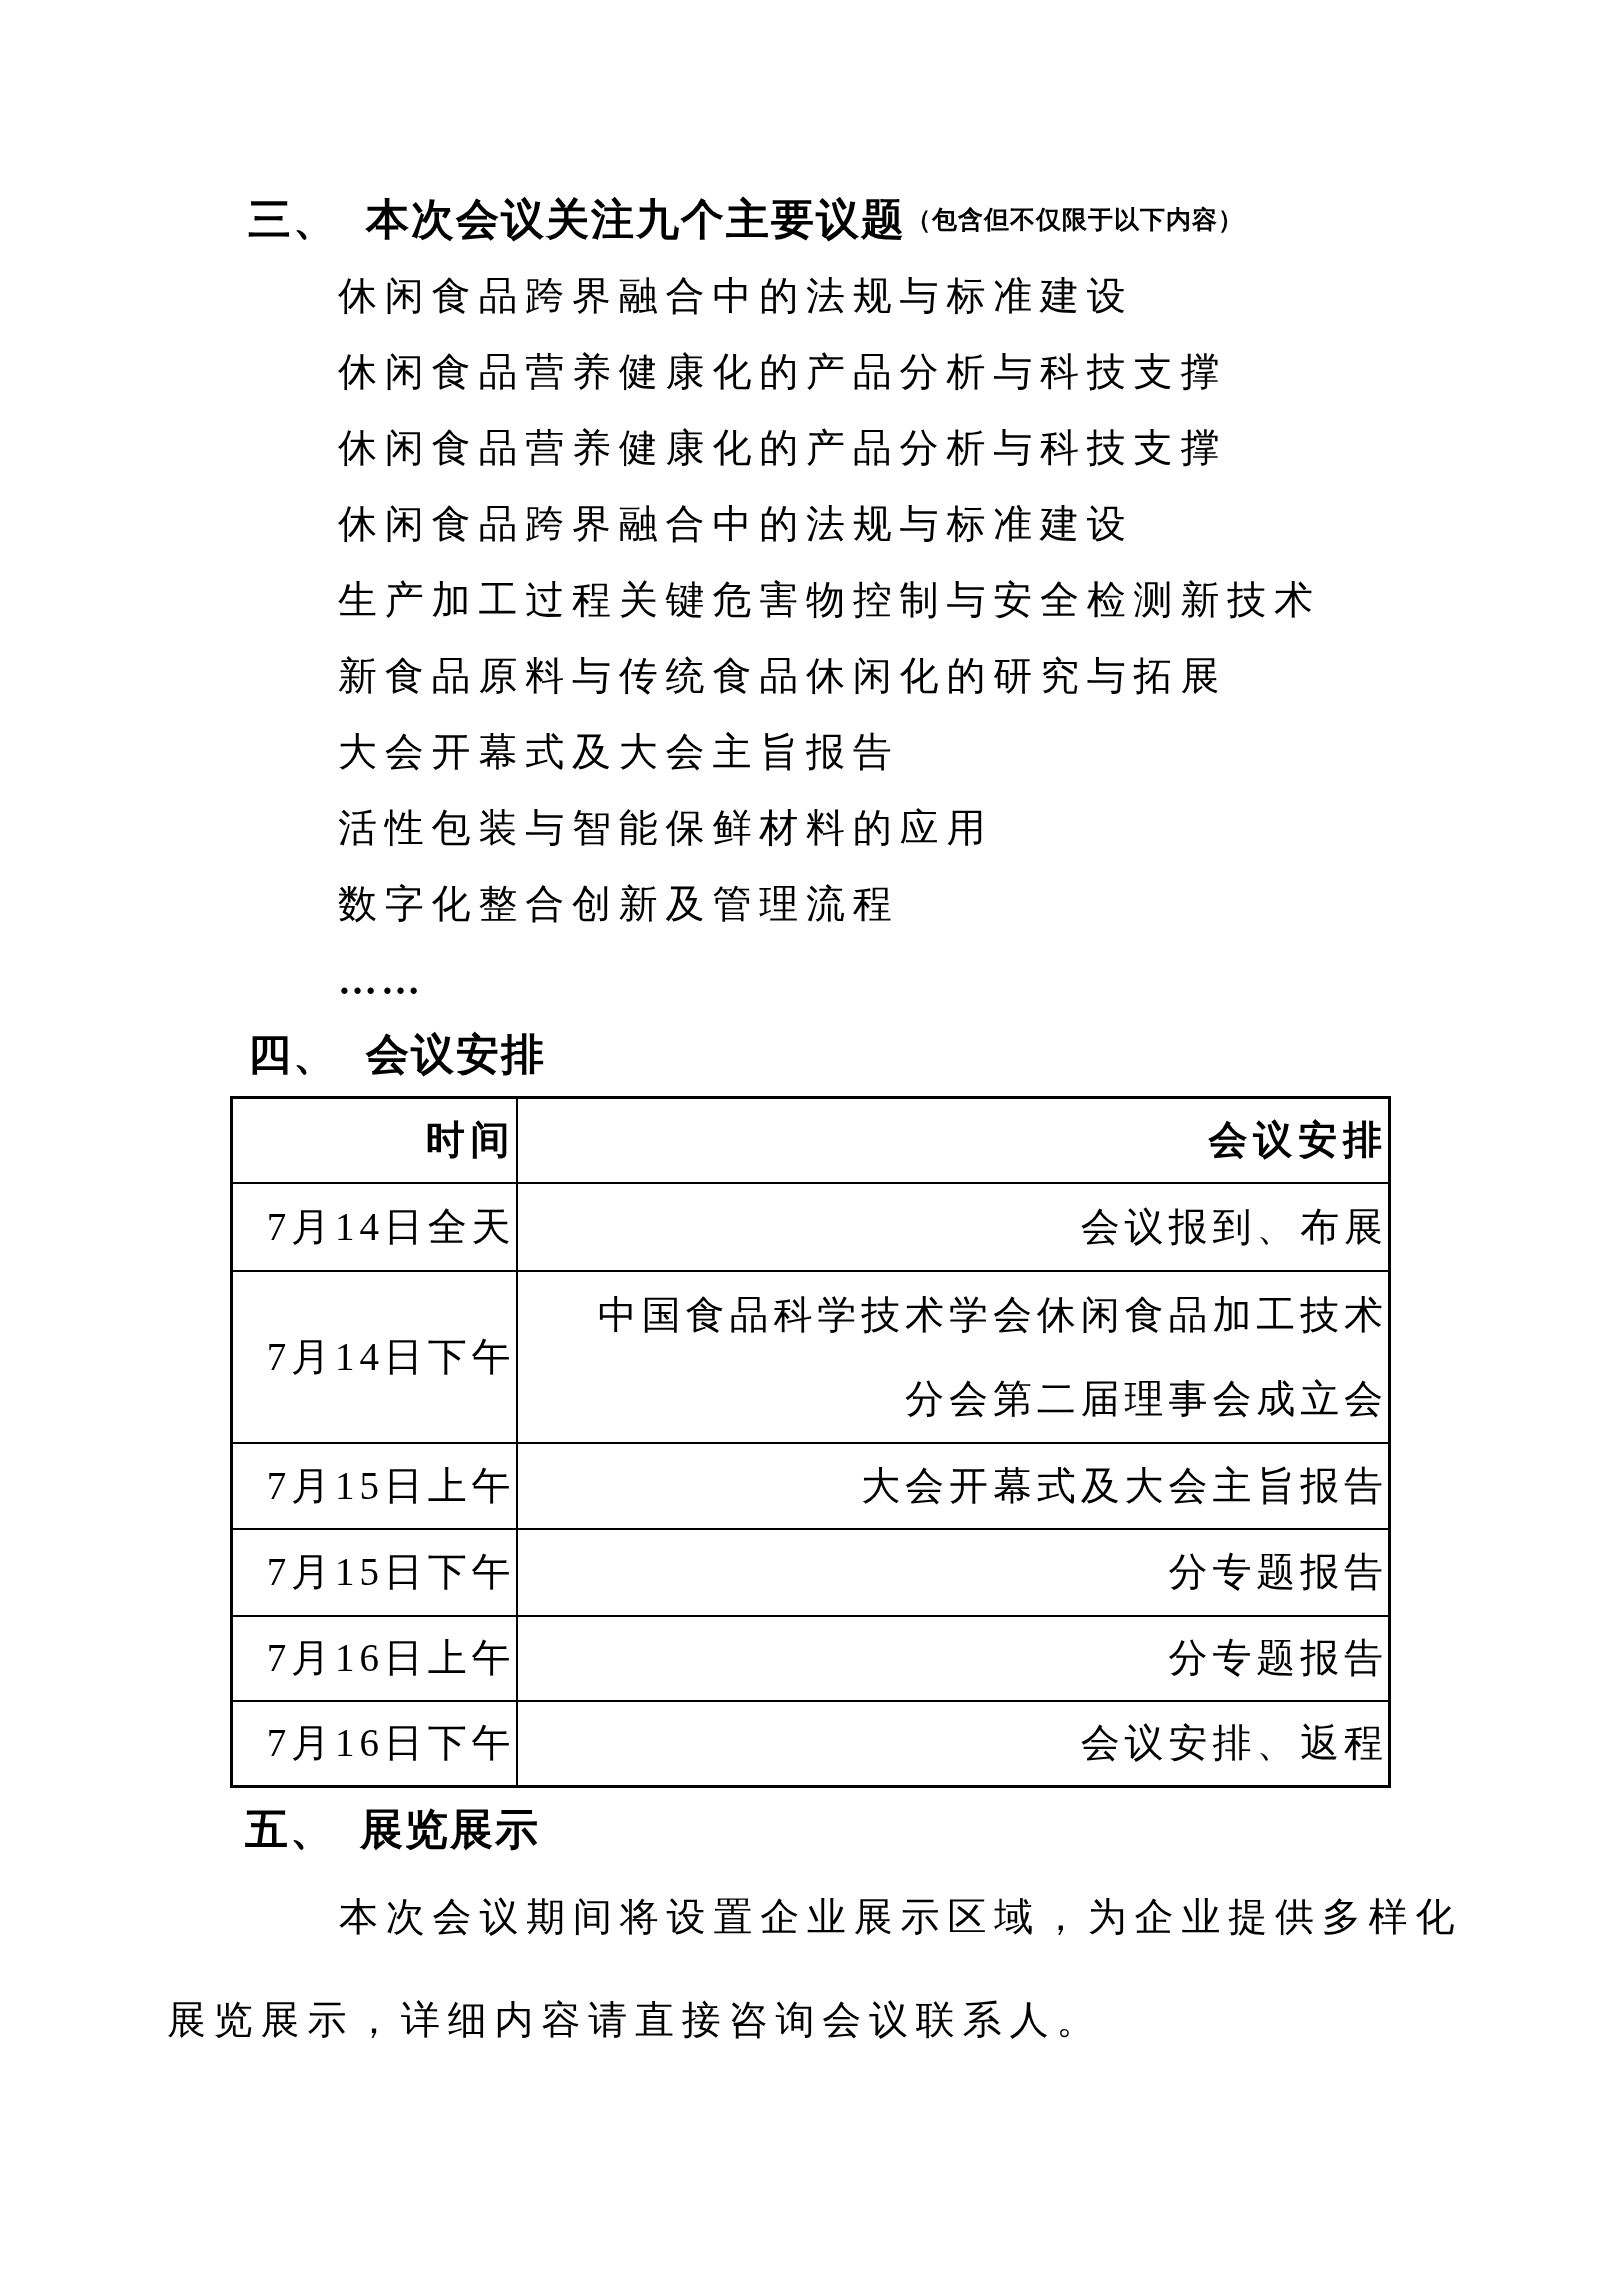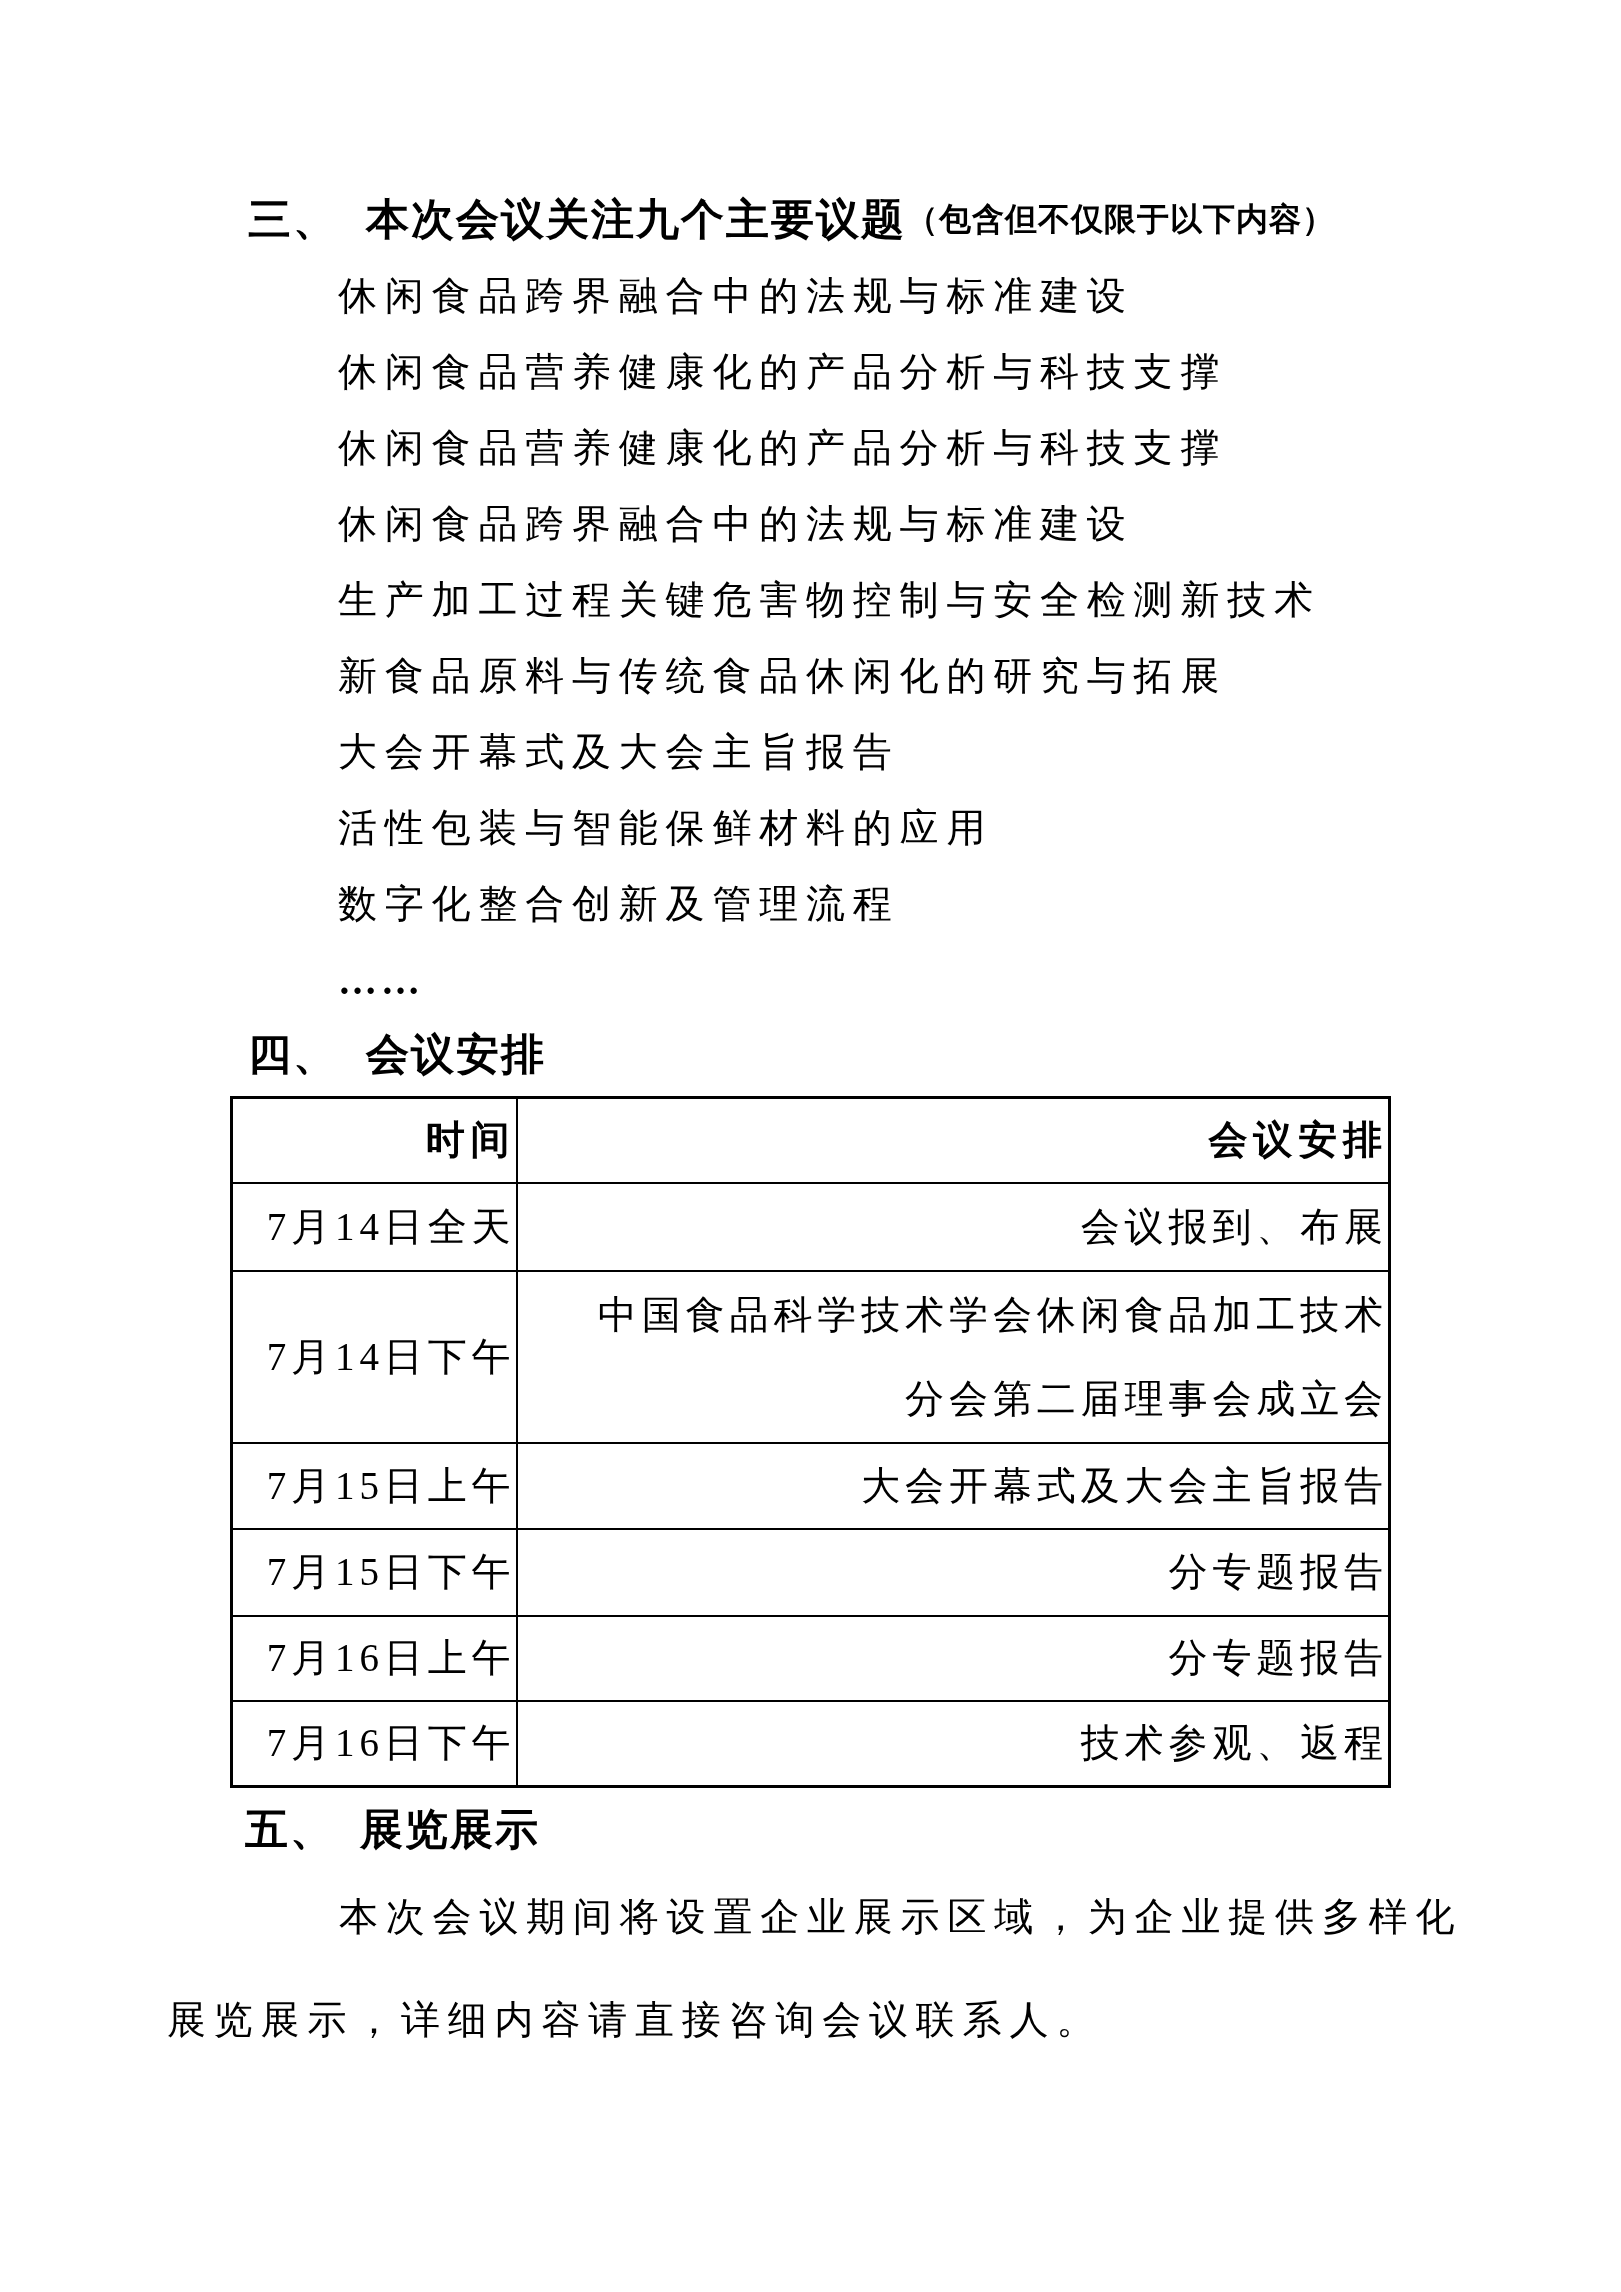--- a/index.html
+++ b/index.html
@@ -28,21 +28,21 @@
     line-height: 55px;
     letter-spacing: 2px;
     white-space: nowrap;
   }
   .heading .num {
     display: inline-block;
     width: 118px;
     flex: 0 0 118px;
   }
   .heading .note {
-    font-size: 32px;
+    font-size: 25px;
     line-height: 55px;
     letter-spacing: 1px;
   }
 
   
   .topics {
     position: absolute;
     left: 338px;
     top: 258px;
     margin: 0;
@@ -167,21 +167,21 @@
     <tr class="row-4">
       <td>7月15日下午</td>
       <td>分专题报告</td>
     </tr>
     <tr class="row-5">
       <td>7月16日上午</td>
       <td>分专题报告</td>
     </tr>
     <tr class="row-6">
       <td>7月16日下午</td>
-      <td>技术参观、返程</td>
+      <td>会议安排、返程</td>
     </tr>
   </tbody>
     </table>
 
   <div class="heading" style="left:245px; top:1802px;">
     <span class="num" style="width:115px; flex-basis:115px;">五、</span>
       <span>展览展示</span>
   </div>
 
   <div class="para">

